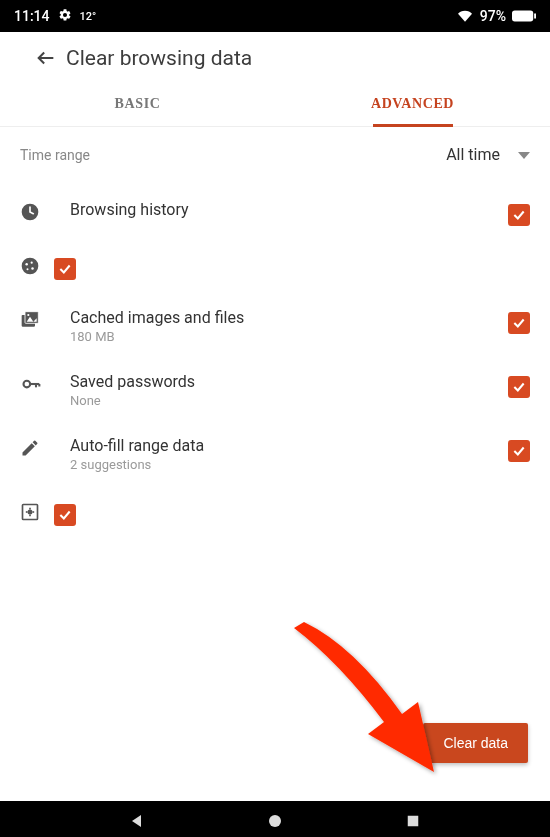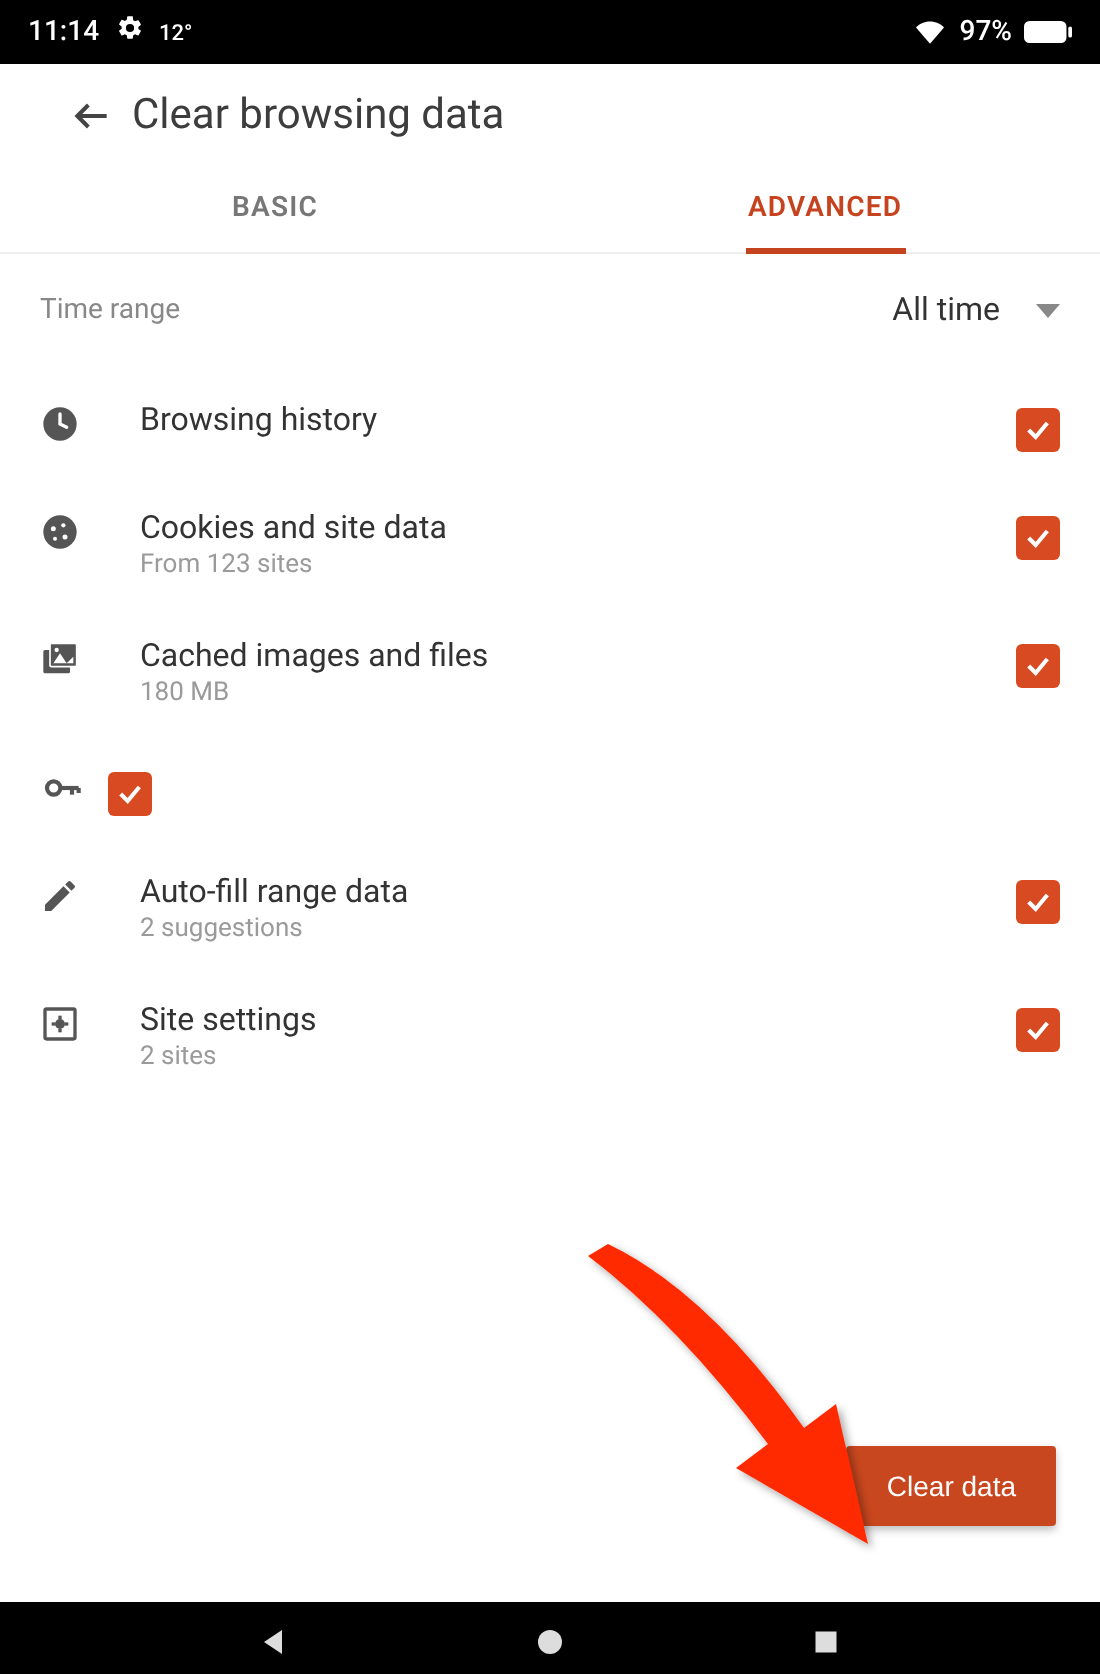--- a/index.html
+++ b/index.html
@@ -37,20 +37,21 @@
       display: flex;
       align-items: center;
       padding: 14px 18px 8px 34px;
       gap: 8px;
     }
     .back-btn { width: 24px; height: 24px; display: flex; align-items: center; justify-content: center; cursor: pointer; }
     .title { font-size: 21px; color: #3d3d3d; font-weight: 400; }
     .tabs {
       display: flex;
       border-bottom: 1px solid #eee;
+      font-family: Liberation Serif, serif;
     }
     .tab {
       flex: 1;
       text-align: center;
       padding: 18px 0 14px 0;
       font-size: 14px;
       font-weight: 600;
       letter-spacing: 0.6px;
       color: #777;
       cursor: pointer;
@@ -223,24 +224,20 @@
     <div class="item">
       <div class="item-icon">
         <svg width="20" height="20" viewBox="0 0 24 24" fill="#555">
             <circle cx="12" cy="12" r="10"></circle>
             <circle cx="8" cy="10" r="1.5" fill="#fff"></circle>
             <circle cx="14" cy="8" r="1.3" fill="#fff"></circle>
             <circle cx="15" cy="15" r="1.5" fill="#fff"></circle>
             <circle cx="9" cy="16" r="1.2" fill="#fff"></circle>
           </svg>
       </div>
-      <div class="item-text">
-        <div class="item-title">Cookies and site data</div>
-        <div class="item-sub">From 123 sites</div>
-      </div>
       <div class="item-check">
         <svg width="14" height="14" viewBox="0 0 24 24" fill="none" stroke="#fff" stroke-width="3.5">
             <polyline points="4 12 10 18 20 6"></polyline>
           </svg>
       </div>
     </div>
 
     <div class="item">
       <div class="item-icon">
         <svg width="20" height="20" viewBox="0 0 24 24" fill="#555">
@@ -262,20 +259,24 @@
     </div>
 
     <div class="item">
       <div class="item-icon">
         <svg width="22" height="20" viewBox="0 0 24 24" fill="none" stroke="#555" stroke-width="2.5">
             <circle cx="7" cy="12" r="4"></circle>
             <line x1="11" y1="12" x2="22" y2="12"></line>
             <line x1="18" y1="12" x2="18" y2="16"></line>
             <line x1="22" y1="12" x2="22" y2="15"></line>
           </svg>
+      </div>
+      <div class="item-text">
+        <div class="item-title">Saved passwords</div>
+        <div class="item-sub">None</div>
       </div>
       <div class="item-check">
         <svg width="14" height="14" viewBox="0 0 24 24" fill="none" stroke="#fff" stroke-width="3.5">
             <polyline points="4 12 10 18 20 6"></polyline>
           </svg>
       </div>
     </div>
 
     <div class="item">
       <div class="item-icon">
@@ -297,24 +298,20 @@
     <div class="item">
       <div class="item-icon">
         <svg width="20" height="20" viewBox="0 0 24 24" fill="none" stroke="#555" stroke-width="2">
             <rect x="3" y="3" width="18" height="18" rx="1"></rect>
             <circle cx="12" cy="12" r="2" fill="#555"></circle>
             <line x1="12" y1="7" x2="12" y2="9"></line>
             <line x1="12" y1="15" x2="12" y2="17"></line>
             <line x1="7" y1="12" x2="9" y2="12"></line>
             <line x1="15" y1="12" x2="17" y2="12"></line>
           </svg>
-      </div>
-      <div class="item-text">
-        <div class="item-title">Site settings</div>
-        <div class="item-sub">2 sites</div>
       </div>
       <div class="item-check">
         <svg width="14" height="14" viewBox="0 0 24 24" fill="none" stroke="#fff" stroke-width="3.5">
             <polyline points="4 12 10 18 20 6"></polyline>
           </svg>
       </div>
     </div>
 
     <button class="clear-btn">Clear data</button>
 

